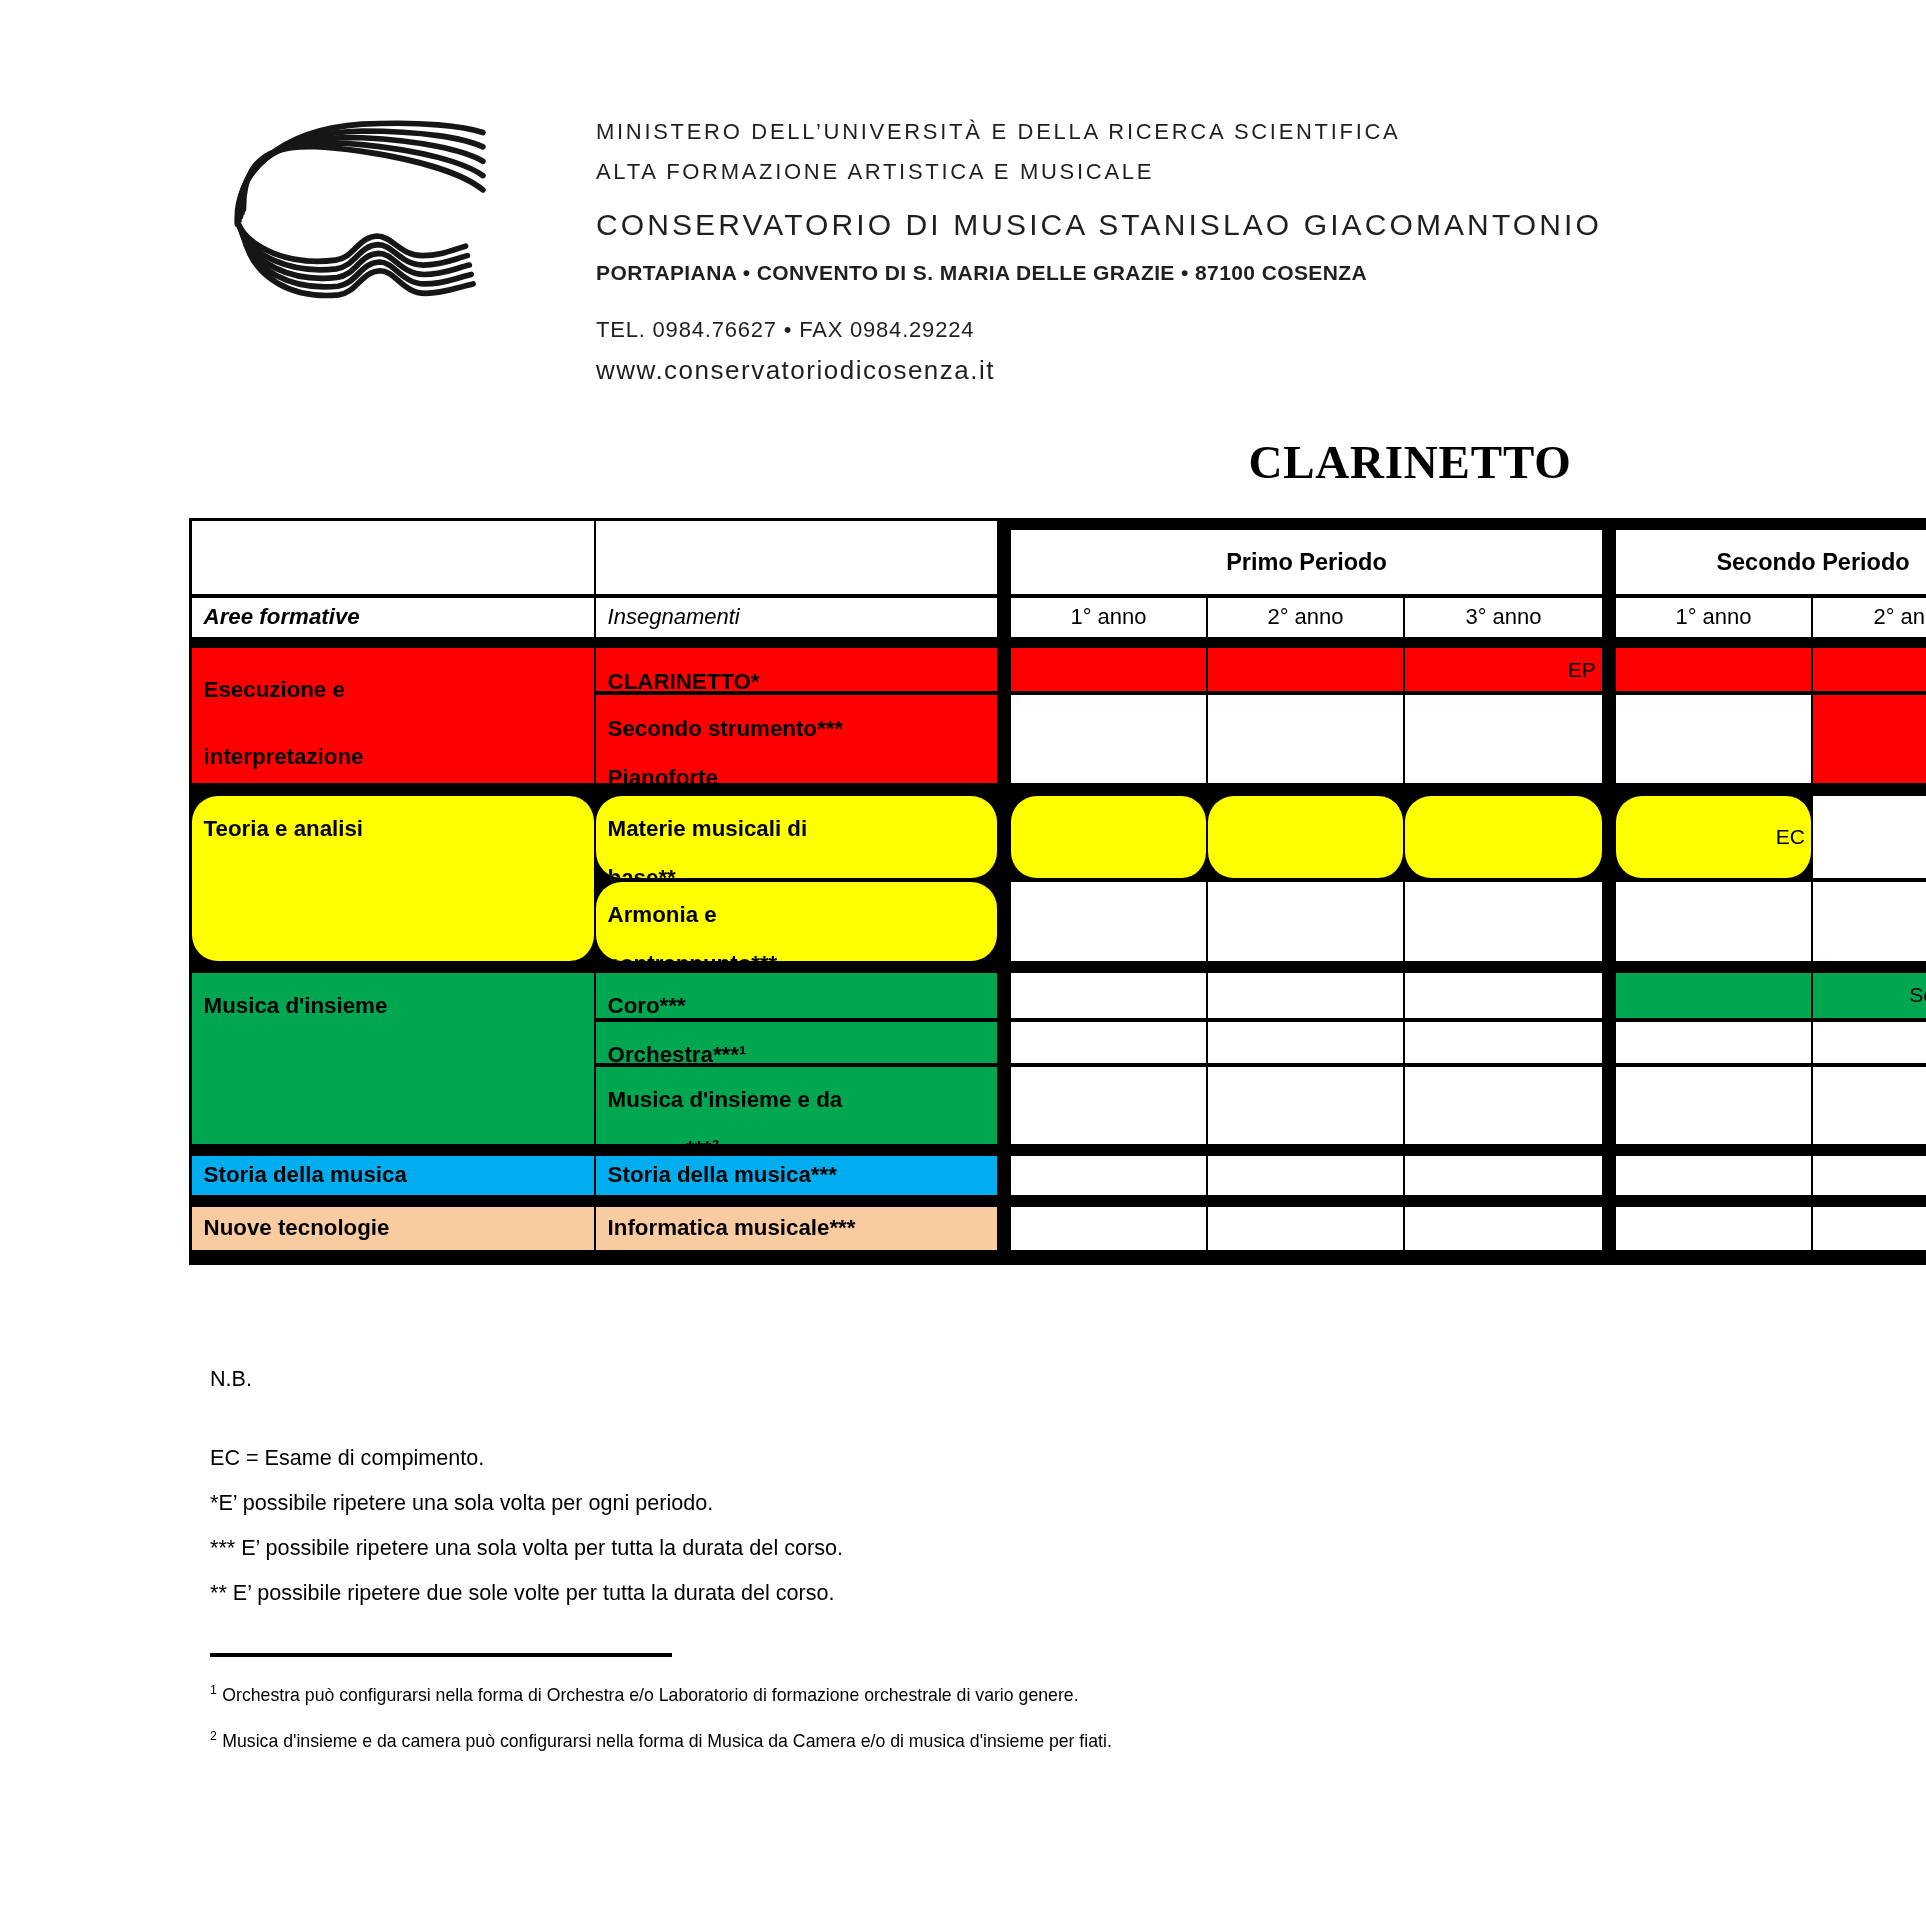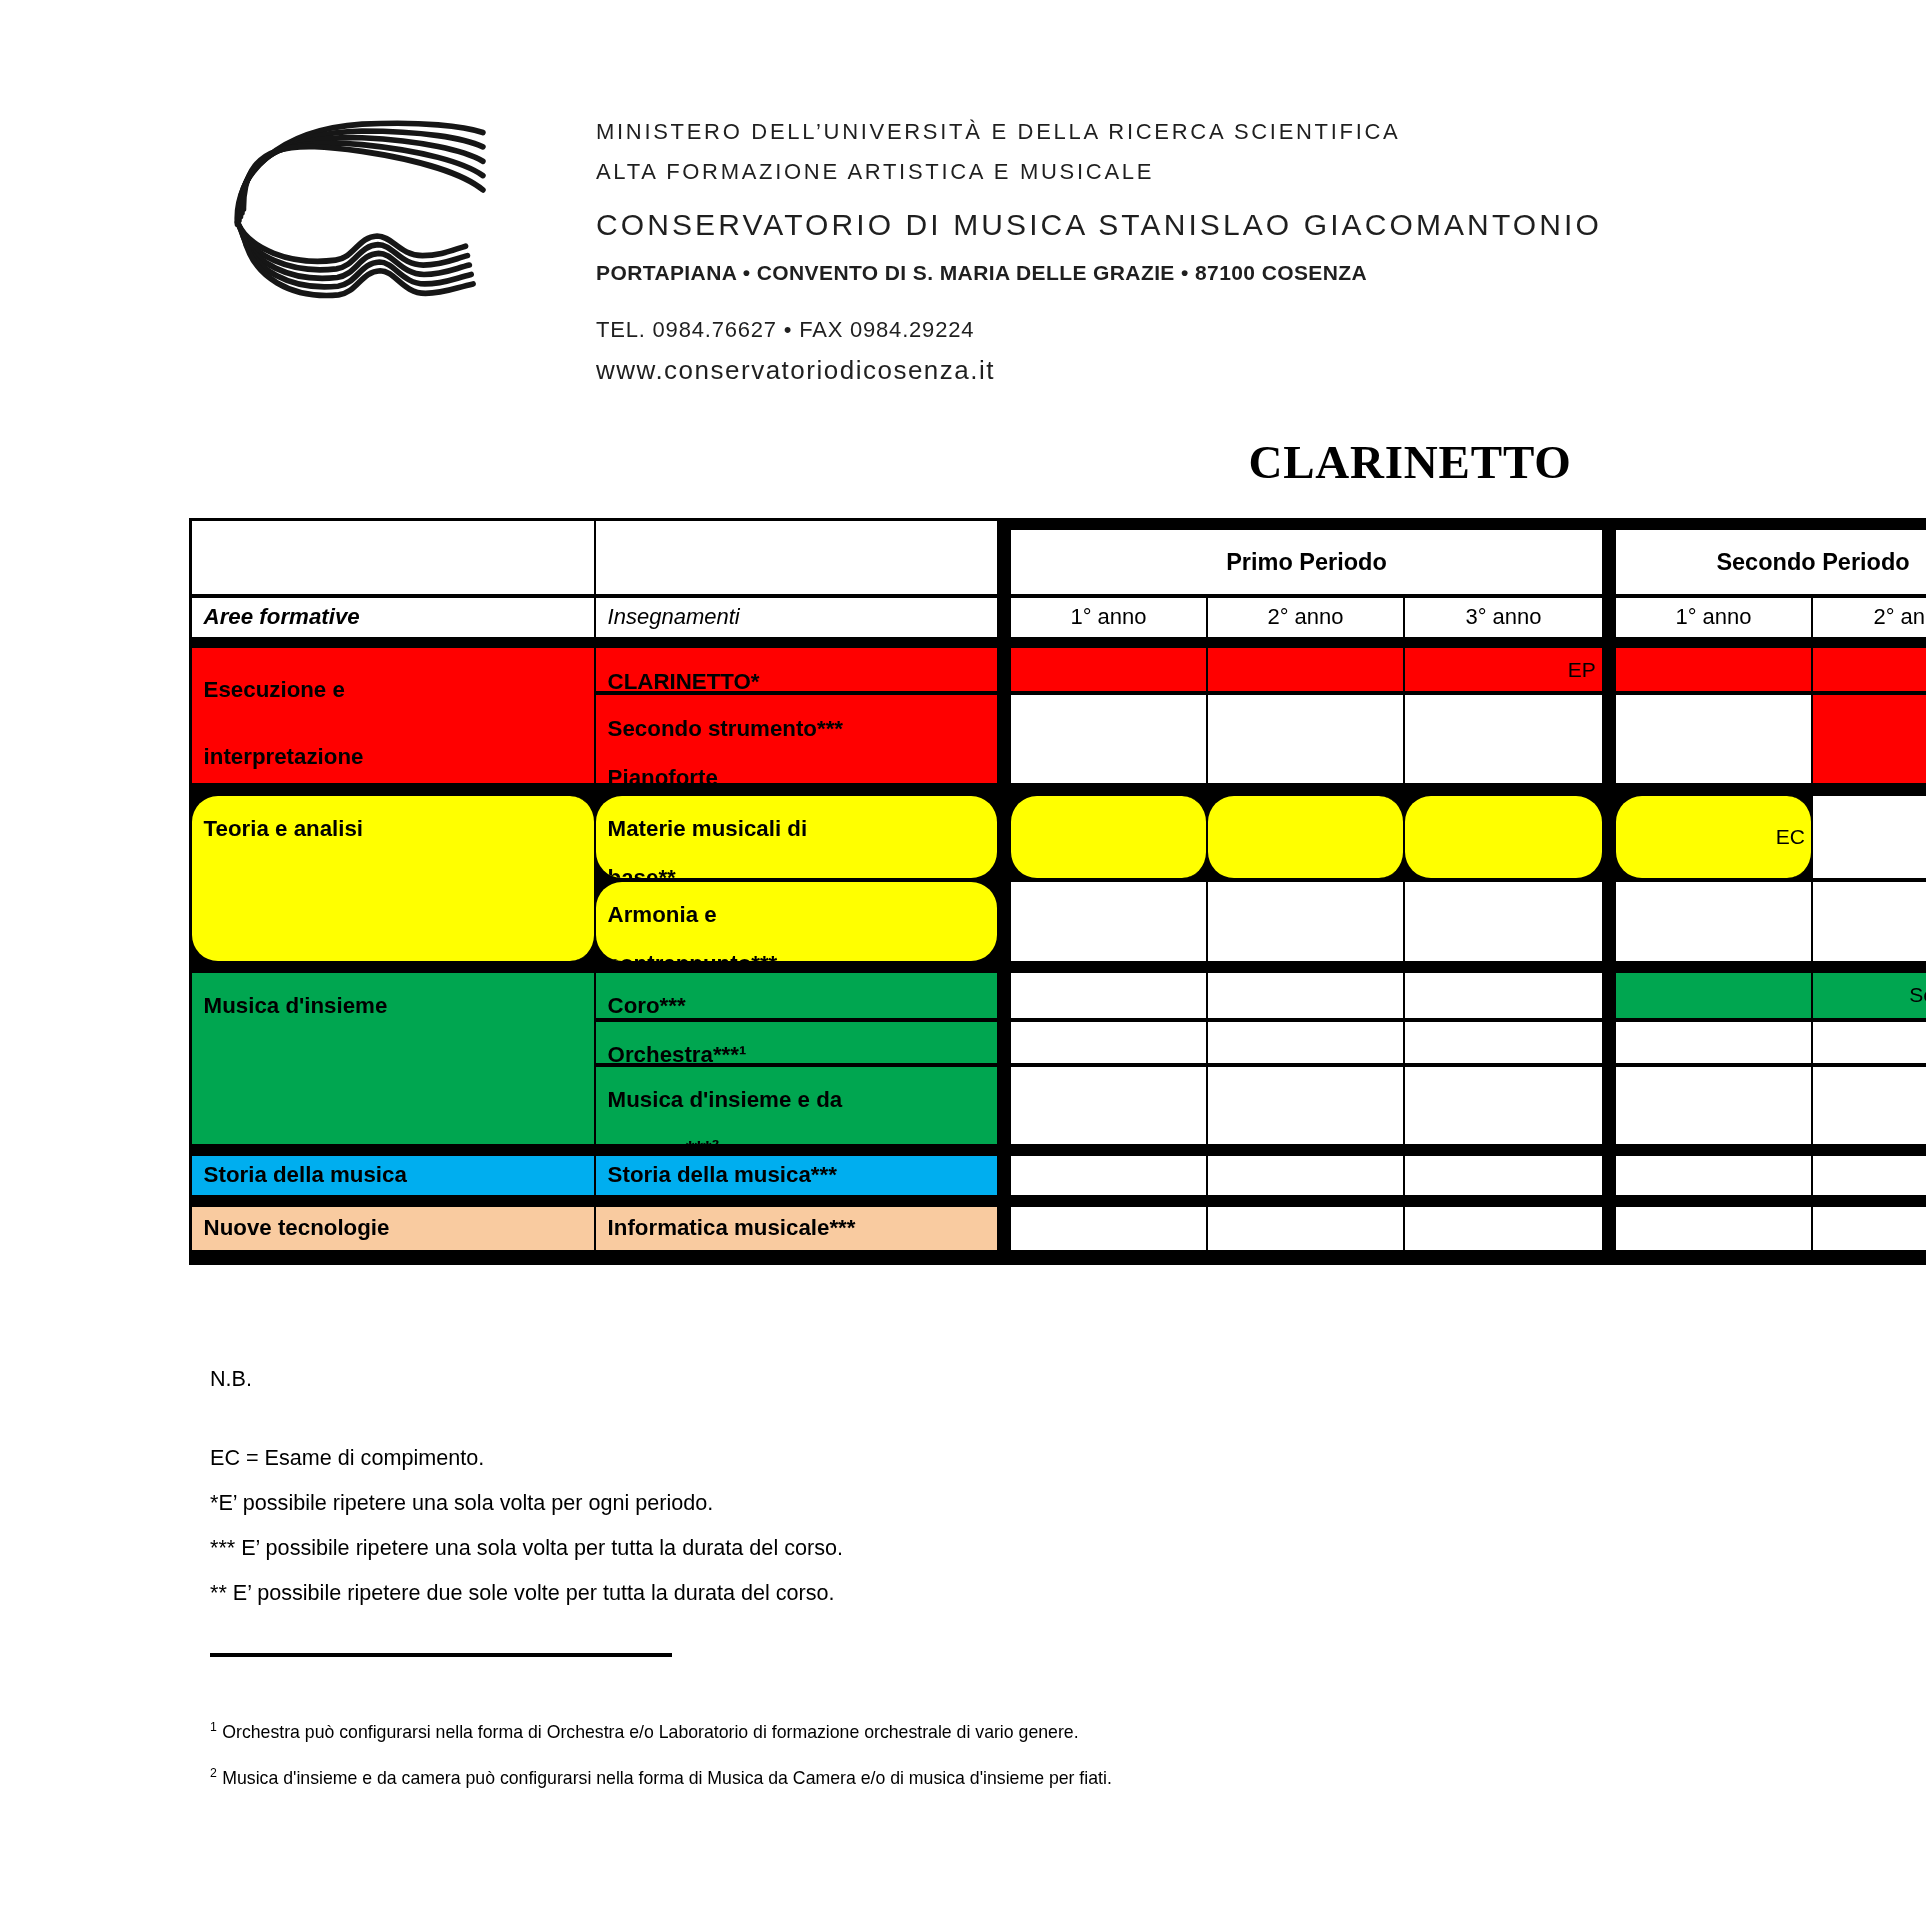--- a/index.html
+++ b/index.html
@@ -42,21 +42,21 @@
   .bg-yellow{background:var(--c-yellow,#ffff00);border-radius:26px;}
   .bg-green{background:var(--c-green,#00a650);}
   .bg-blue{background:var(--c-blue,#00aeef);}
   .bg-peach{background:var(--c-peach,#f9cba0);}
 
   
   .notes{position:absolute;left:210px;top:1366px;font-size:21.6px;}
   .nb{margin-bottom:53px;}
   .note-line{margin-bottom:19px;white-space:nowrap;}
   .foot-rule{position:absolute;left:210px;top:1653px;width:462px;height:4.2px;background:#000;}
-  .footnotes{position:absolute;left:210px;top:1683px;font-size:17.7px;margin-top:37px;}
+  .footnotes{position:absolute;left:210px;top:1683px;font-size:17.7px;}
   .footnote{margin-bottom:23px;white-space:nowrap;}
   .footnote sup{font-size:12.3px;vertical-align:super;margin-right:5.4px;}
 </style>
 </head>
 <body>
 
 <div class="page">
 
   <svg class="logo" viewBox="0 0 760 560" xmlns="http://www.w3.org/2000/svg">
     <g fill="none" stroke="#161616" stroke-width="15" stroke-linecap="round">

